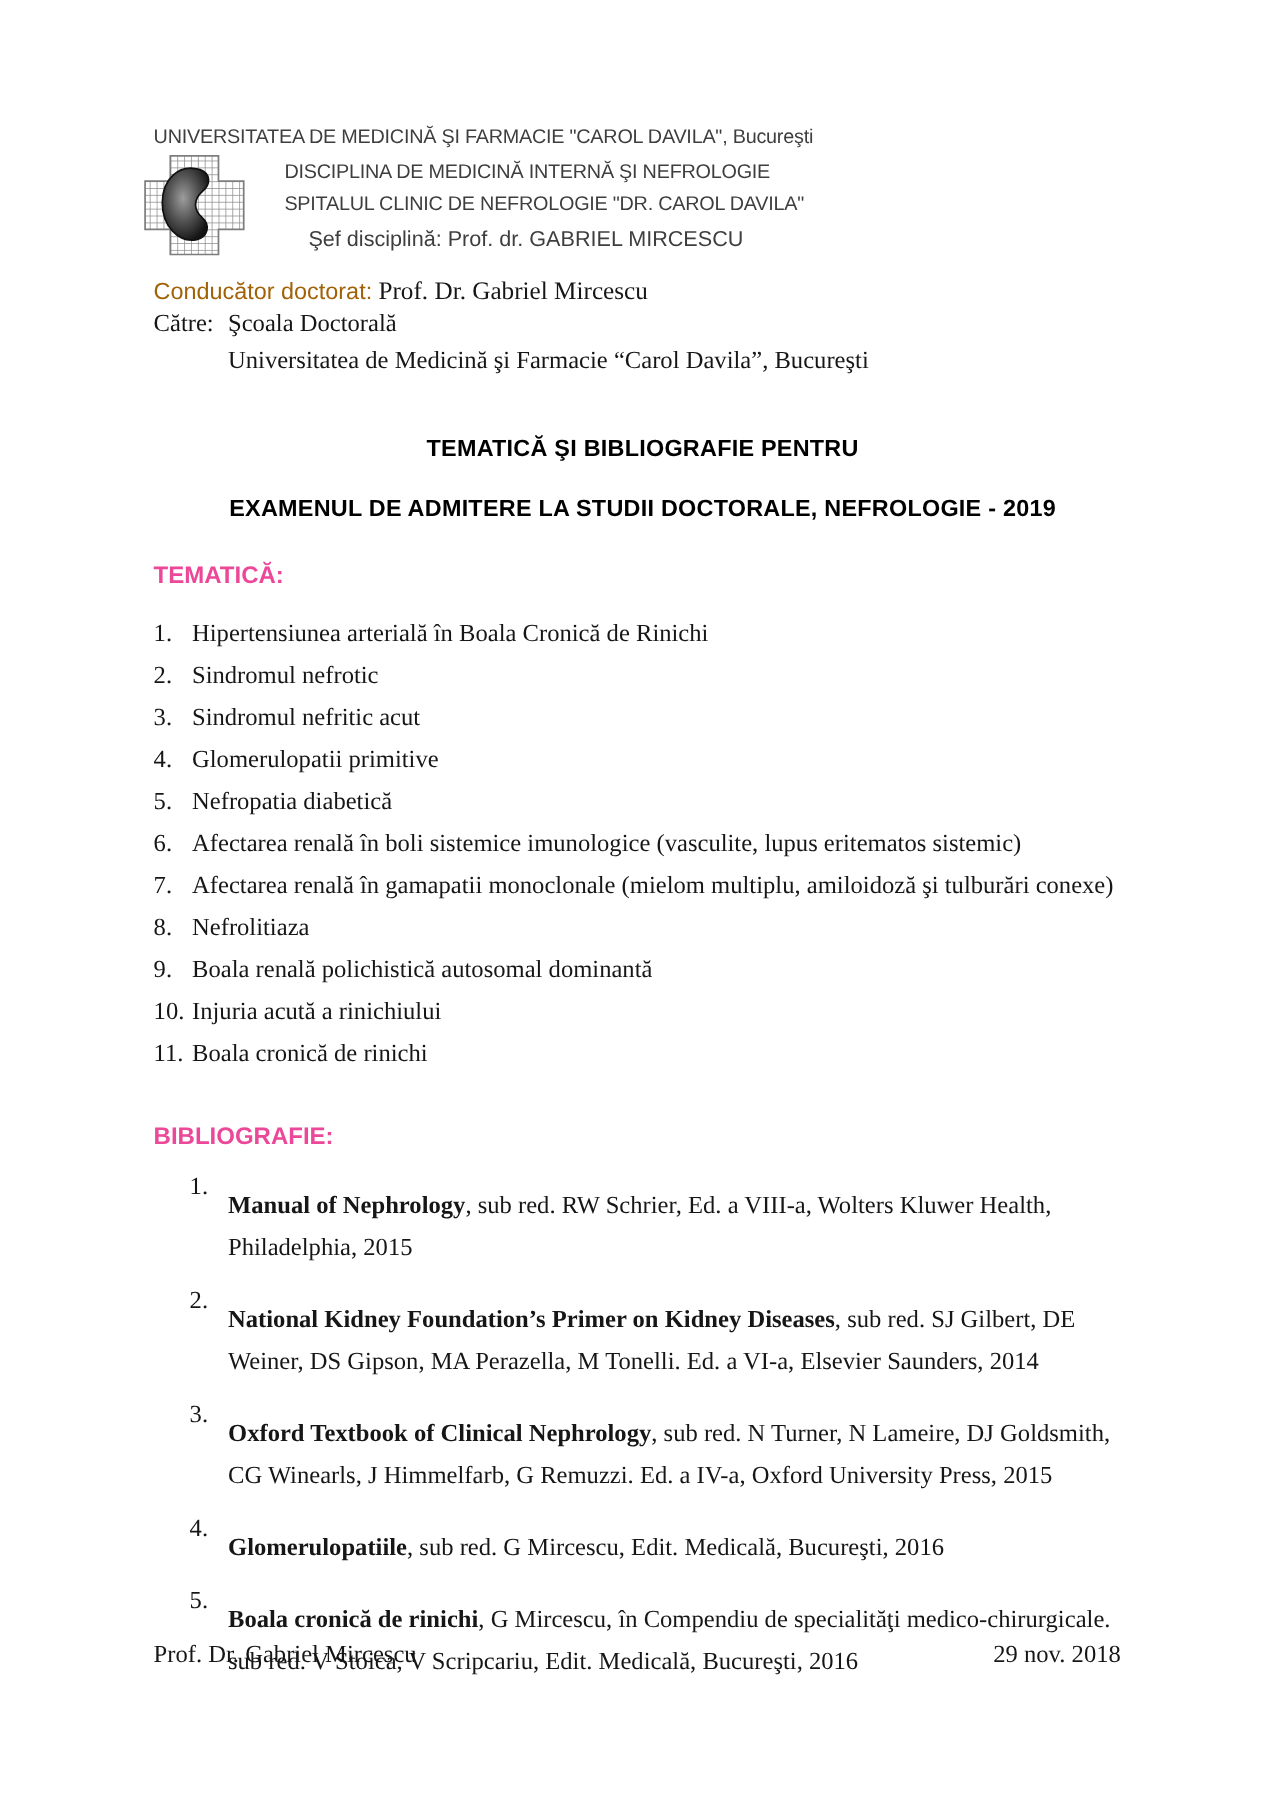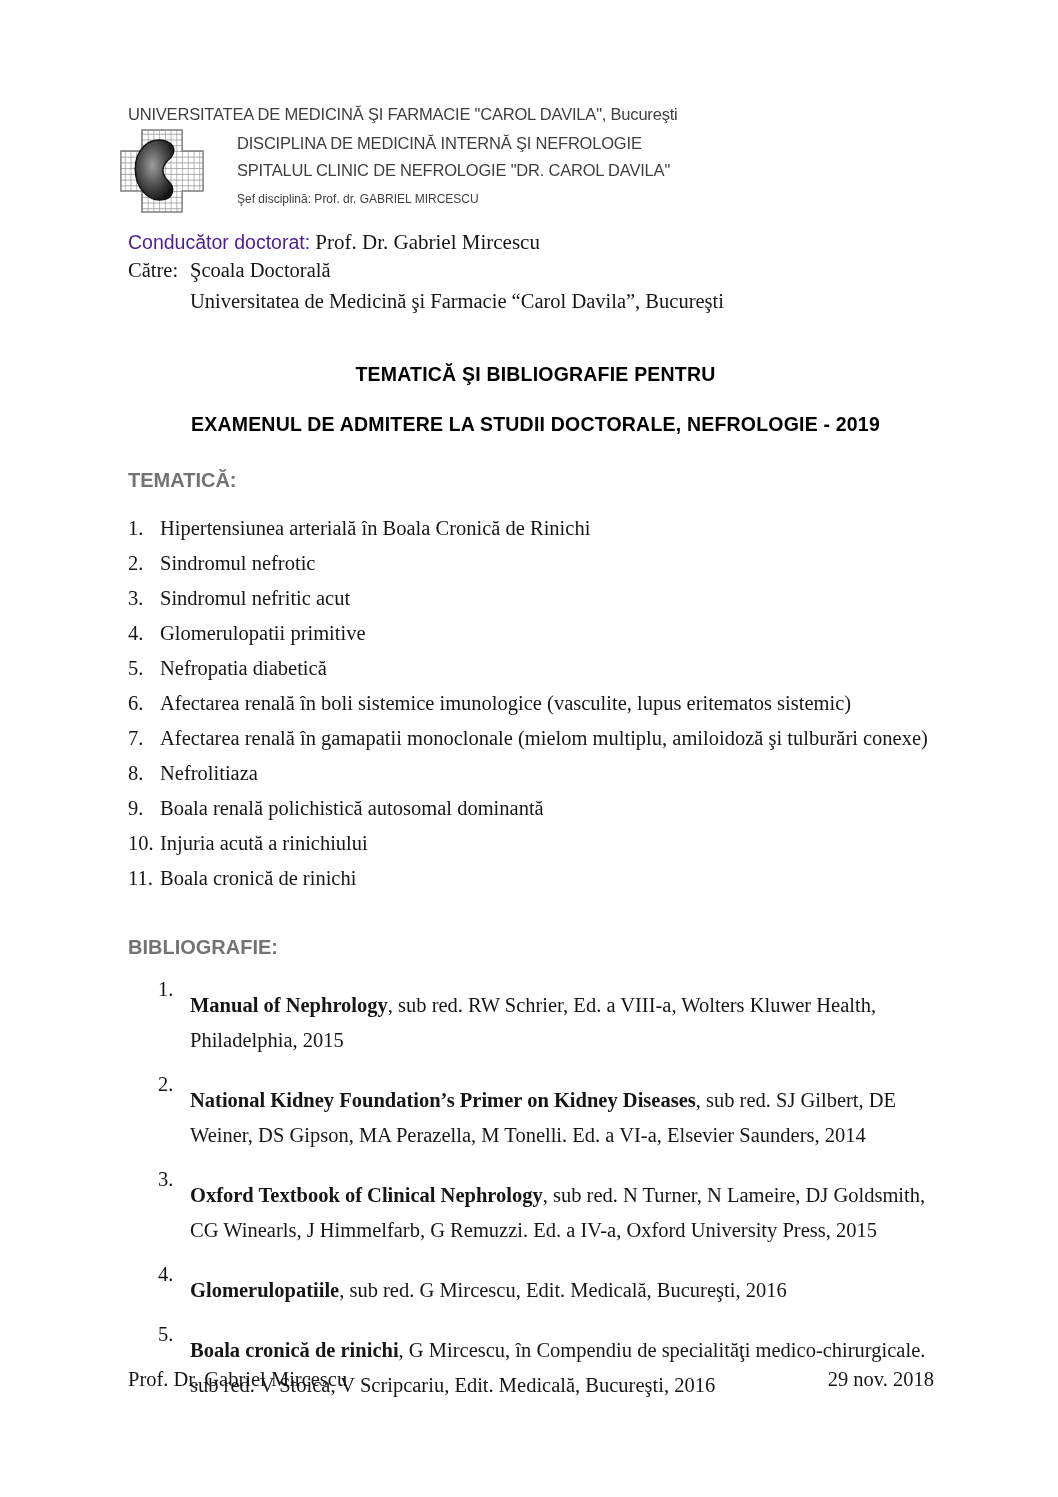--- a/index.html
+++ b/index.html
@@ -13,33 +13,33 @@
     color:#161616;
     overflow:hidden;
   }
   
   .letterhead { color:#3e3e3e; font-family:"Liberation Sans", sans-serif; }
   .lh-line1 { font-size:16.5px; line-height:22px; letter-spacing:-0.2px; white-space:nowrap; }
   .lh-row { display:flex; margin-top:3px;gap:19px; }
   .lh-logo { flex:0 0 88px; width:88px; height:86px; margin-left:-10px; margin-right:12px; }
   .lh-rest { padding-top:2px; }
   .lh-line { font-size:16.5px; line-height:27px; letter-spacing:-0.2px; white-space:nowrap; }
-  .lh-line4 { font-size:12px; line-height:24px; margin-top:3px; white-space:nowrap; }
+  .lh-line4 { font-size:18px; line-height:24px; margin-top:3px; white-space:nowrap;margin-left:20px; }
   
   .supervisor { margin-top:16px; font-size:21px; white-space:nowrap; }
-  .supervisor .label { font-family:"Liberation Sans", sans-serif; font-size:19.5px; color:#4c1d95; }
+  .supervisor .label { font-family:"Liberation Sans", sans-serif; font-size:19.5px; color:#a16207; }
   .supervisor .value { font-family:"Liberation Serif", serif; }
   .catre { display:flex; font-size:20.5px; line-height:31px; }
   .catre .label { width:62px; flex:0 0 62px; }
   .catre .lines div { white-space:nowrap; }
   
   .doc-title { text-align:center; font-family:"Liberation Sans", sans-serif; font-weight:bold; color:#000000; }
   .doc-title .t1 { margin-top:44px; font-size:19.5px; line-height:26px; letter-spacing:0.2px; }
   .doc-title .t2 { margin-top:24px; font-size:19.5px; line-height:26px; letter-spacing:0.2px; }
-  .section-heading { font-family:"Liberation Sans", sans-serif; font-weight:bold; font-size:20px; line-height:26px; color:#737373; }
+  .section-heading { font-family:"Liberation Sans", sans-serif; font-weight:bold; font-size:20px; line-height:26px; color:#ec4899; }
   .h-tematica { margin-top:30px; }
   .h-biblio { margin-top:38px; }
   
   .t-list { margin-top:18px; }
   .t-row { display:flex; font-size:20.5px; line-height:35px; }
   .t-num { flex:0 0 32px; width:32px; }
   .t-text { white-space:nowrap; }
   
   .b-list { margin-top:12px; }
   .b-row { display:flex; padding-left:30px; font-size:20.5px; line-height:35px; margin-bottom:9px; }

